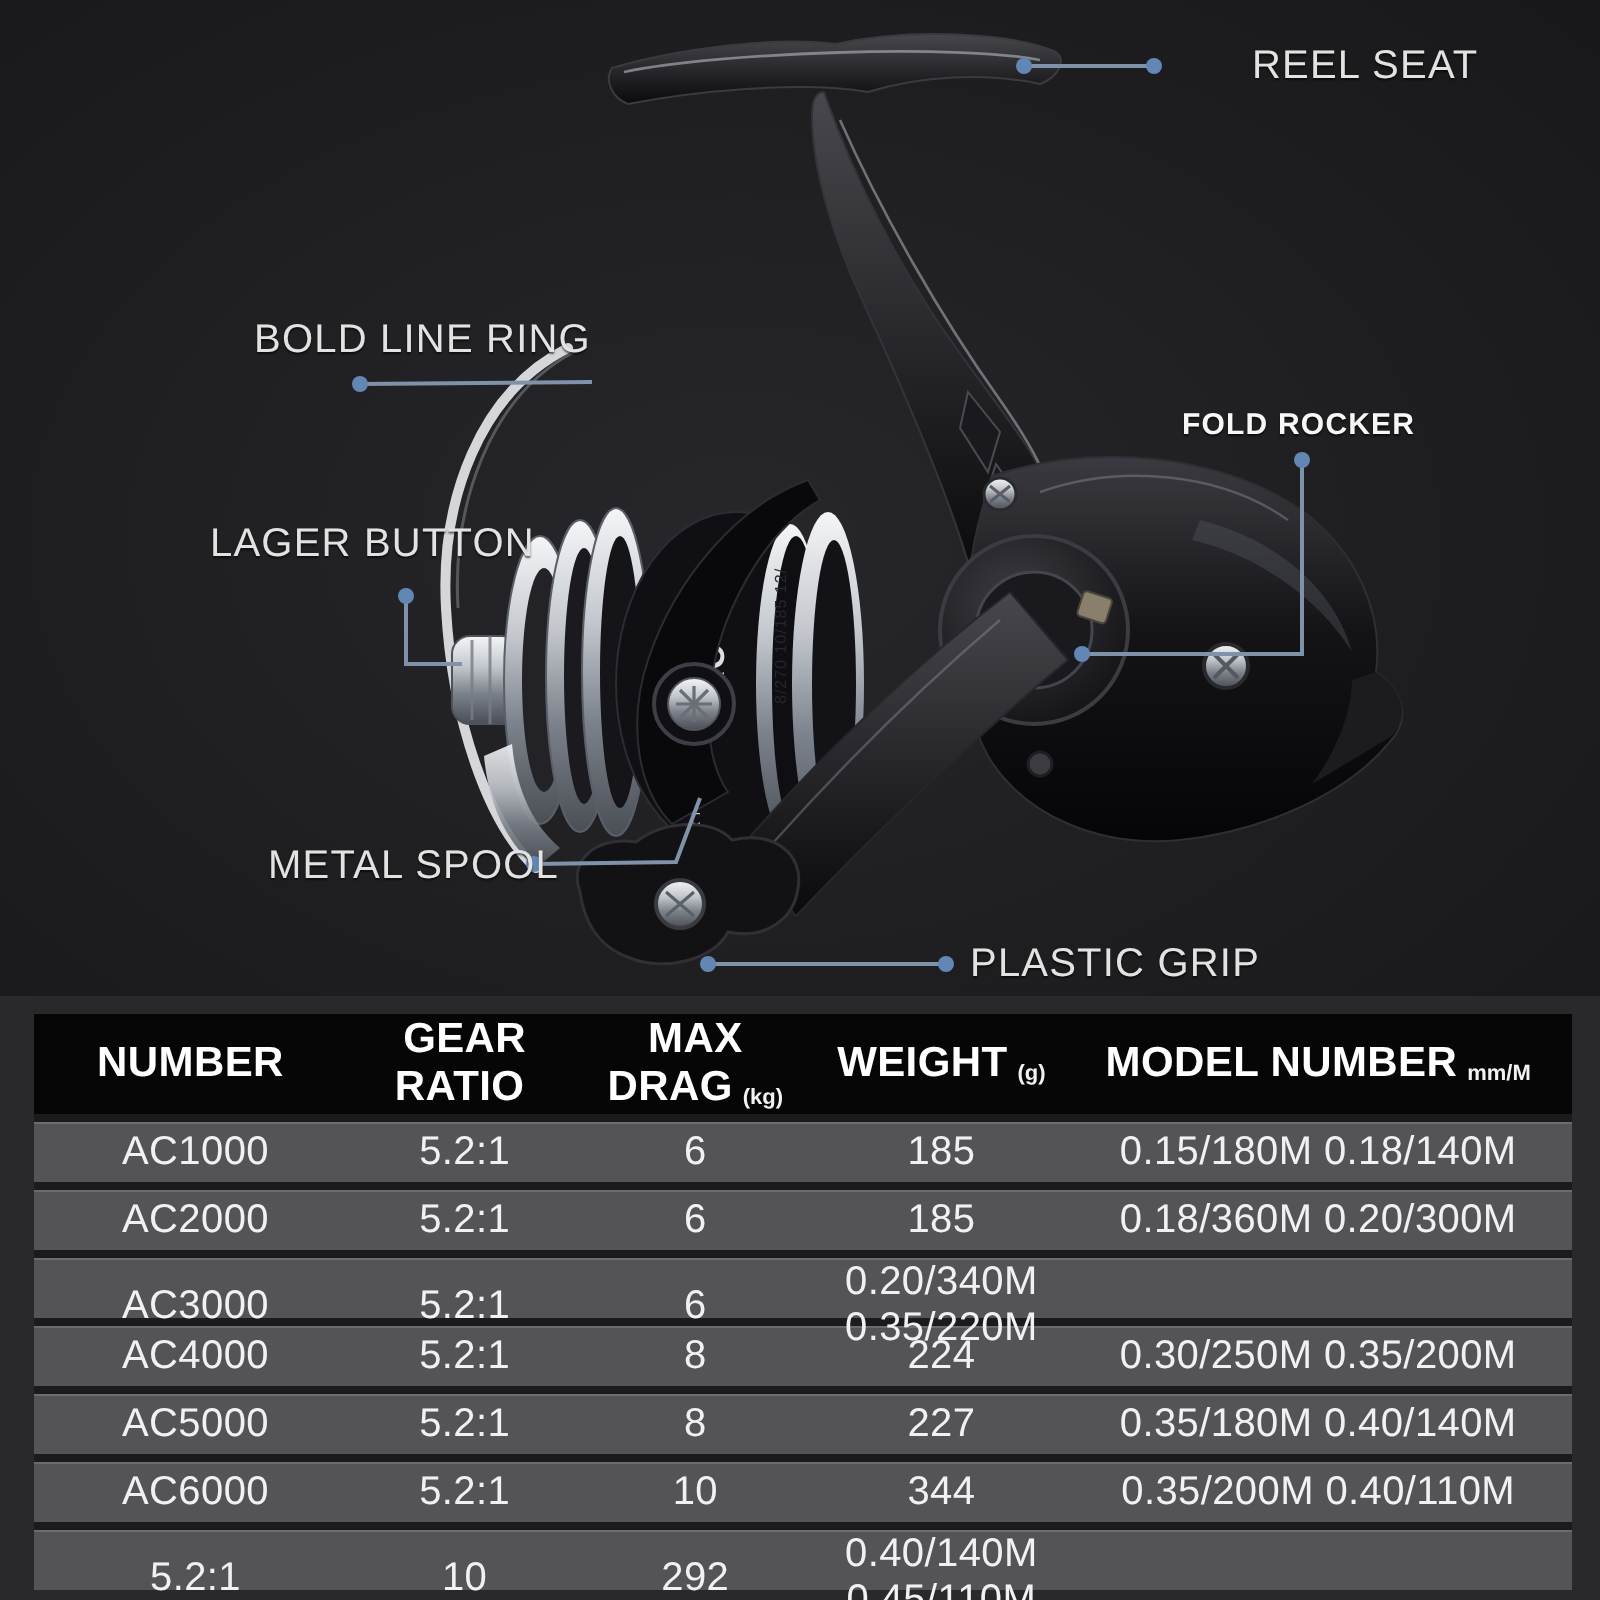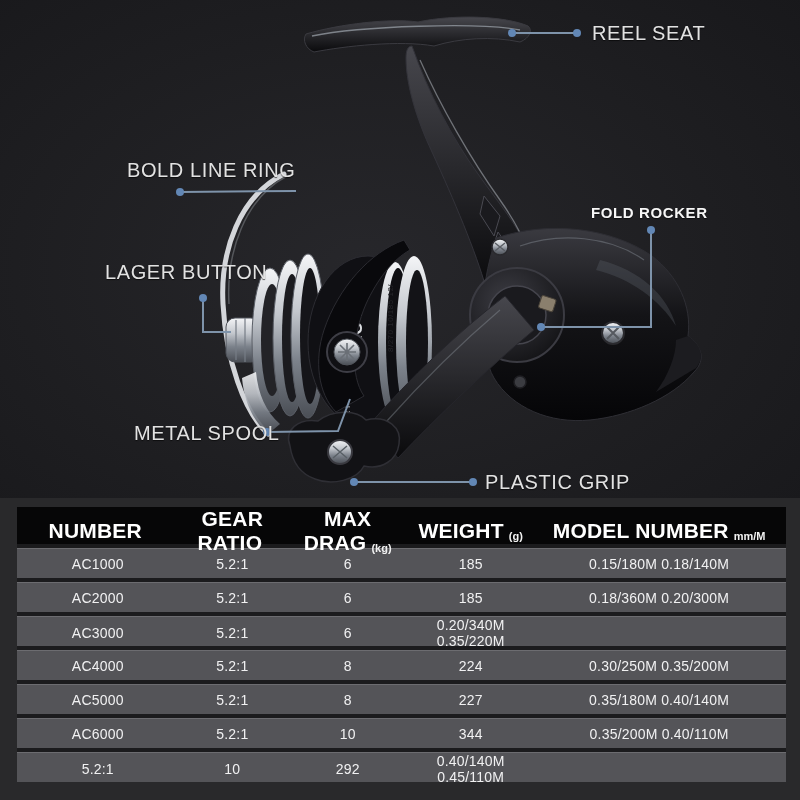--- a/index.html
+++ b/index.html
@@ -22,39 +22,39 @@
   .callout.bold{font-weight:bold;color:#f7f7f7;font-size:15px;}
   
   .spec-section{
     position:absolute;left:0;top:498px;width:800px;height:302px;
     background:#29292b;
   }
   .spec-table{
     position:absolute;left:17px;top:9px;width:769px;background:#1b1b1d;
   }
   .spec-header{
-    height:37px;background:#060607;
+    height:50px;background:#060607;
     display:grid;grid-template-columns:21% 14% 16% 16% 33%;
     align-items:center;
   }
   .spec-header .hcell{
     text-align:center;color:#ffffff;font-weight:bold;font-size:21px;letter-spacing:.2px;
   }
   .spec-header .unit{
     font-size:11px;font-weight:bold;letter-spacing:0;margin-left:5px;
     position:relative;top:2px;color:#f2f2f2;
   }
   .spec-row{
     height:29px;margin-top:4px;background:#545458;
     border-top:1px solid #6c6c70;
     display:grid;grid-template-columns:21% 14% 16% 16% 33%;
     align-items:center;
   }
   .spec-row .cell{
-    text-align:center;color:#f1f1f2;font-size:14px;letter-spacing:.2px;
+    text-align:center;color:#f1f1f2;font-size:20px;letter-spacing:.2px;
   }
 </style>
 </head>
 <body>
 
 <div id="screenshot">
 
   <div class="photo">
 
     <svg width="800" height="498" viewBox="0 0 800 498">
@@ -171,21 +171,21 @@
           <circle cx="267" cy="432" r="4" fill="#6287b5" stroke="none"></circle>
         </g>
         <g>
           <path d="M354,482 L473,482"></path>
           <circle cx="354" cy="482" r="4" fill="#6287b5" stroke="none"></circle>
           <circle cx="473" cy="482" r="4" fill="#6287b5" stroke="none"></circle>
         </g>
       </g>
     </svg>
 
-    <div class="callout" style="left:592px;top:22px;">REEL SEAT</div>
+    <div class="callout" style="left:626px;top:22px;">REEL SEAT</div>
     <div class="callout" style="left:127px;top:159px;text-align:center;">BOLD LINE RING</div>
     <div class="callout" style="left:105px;top:261px;">LAGER BUTTON</div>
     <div class="callout bold" style="left:591px;top:204px;">FOLD ROCKER</div>
     <div class="callout" style="left:134px;top:422px;">METAL SPOOL</div>
     <div class="callout" style="left:485px;top:471px;">PLASTIC GRIP</div>
   </div>
 
   <div class="spec-section">
     <div class="spec-table">
 

